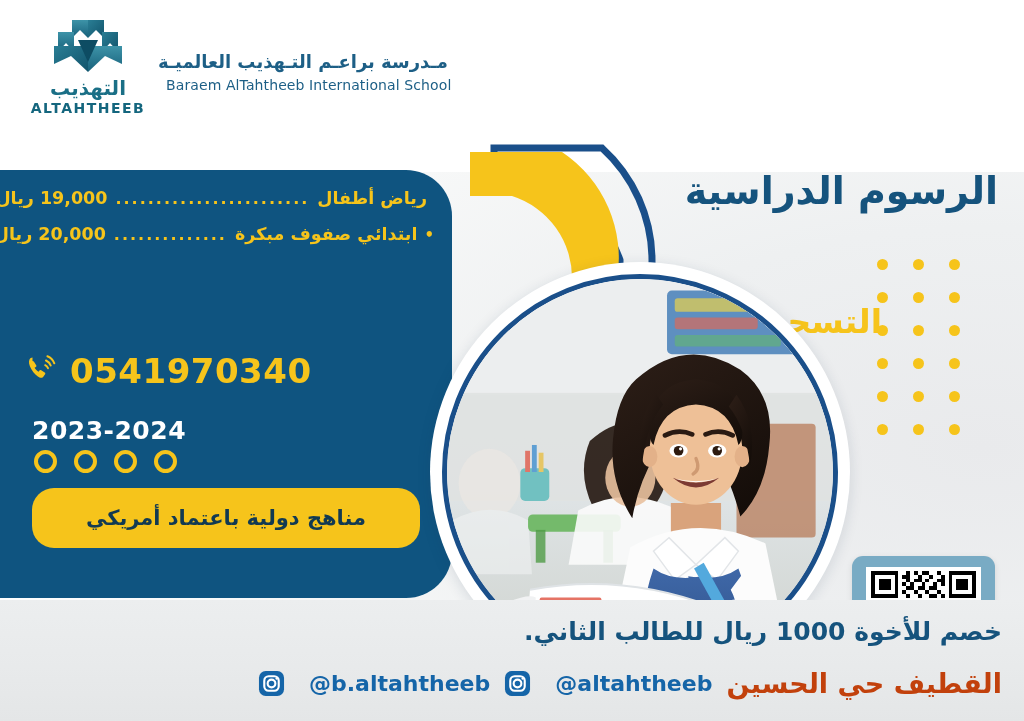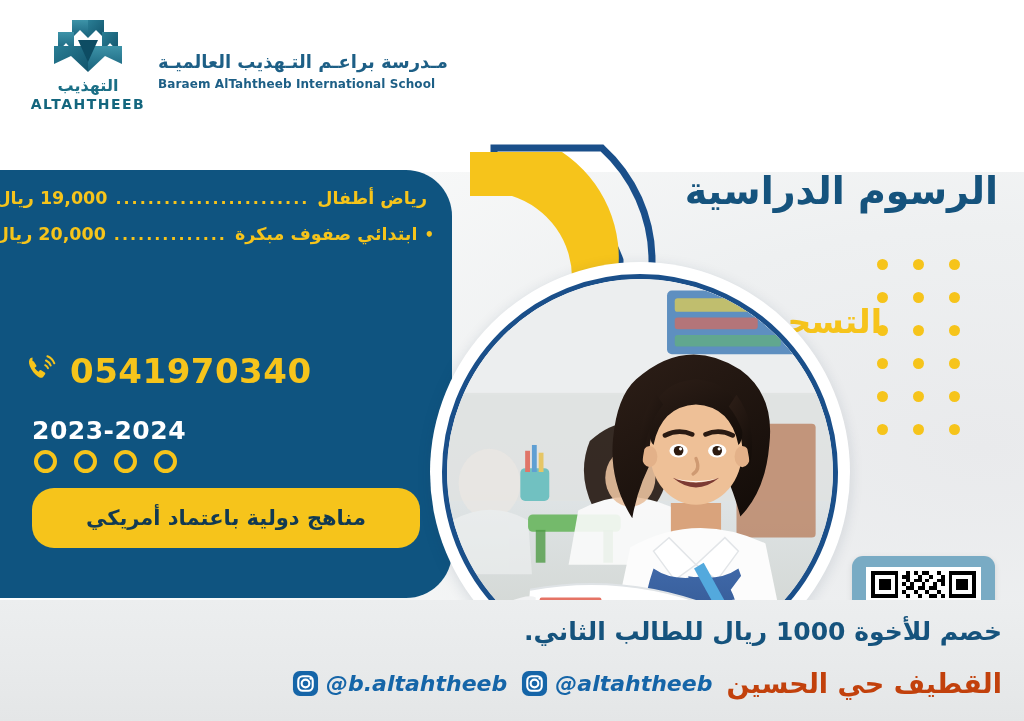--- a/index.html
+++ b/index.html
@@ -34,37 +34,37 @@
     justify-content:flex-end; gap:0;
     direction:rtl;
   }
   .logo-block{
     position:absolute; left:22px; top:18px;
     width:132px; height:110px;
     display:flex; flex-direction:column; align-items:center; justify-content:flex-start;
   }
   .logo-mark{width:92px;height:58px;display:block;}
   .logo-ar{
-    font-size:16px; font-weight:700; color:#1a6f86; letter-spacing:1px;
+    font-size:20px; font-weight:700; color:#1a6f86; letter-spacing:1px;
     line-height:1; margin-top:2px; direction:rtl;
   }
   .logo-lat{
     font-size:14px; font-weight:700; color:#14667e; letter-spacing:1.5px;
     line-height:1; margin-top:3px; direction:ltr;
   }
   .school-names{
     position:absolute; left:158px; top:52px; text-align:left; direction:rtl;
   }
   .school-ar{
     font-size:18px; font-weight:700; color:#1d5f86; line-height:1.15;
     letter-spacing:0px; white-space:nowrap;
   }
   .school-en{
-    font-size:12px; font-weight:700; color:#1d5f86; line-height:1.2;
-    direction:ltr; margin-top:4px; white-space:nowrap; letter-spacing:0.1px;
+    font-size:14px; font-weight:400; color:#1d5f86; line-height:1.2;
+    direction:ltr; margin-top:4px; white-space:nowrap; letter-spacing:0.1px;margin-left:8px;
   }
 
   
   .navy-panel{
     position:absolute; left:0; top:170px; width:452px; height:428px;
     background:#0f5480;
     border-top-right-radius:46px;
     border-bottom-right-radius:46px;
   }
   .navy-panel-ext{
@@ -186,21 +186,21 @@
     position:absolute; right:22px; top:619px; direction:rtl;
     color:#15537d; font-size:25px; font-weight:700; white-space:nowrap; line-height:1;
   }
   .social-row{
     position:absolute; right:22px; top:670px;
     display:flex; flex-direction:row; align-items:center; gap:14px; direction:rtl;
   }
   .place{
     color:#c2410c; font-size:27px; font-weight:700; white-space:nowrap; line-height:1;
   }
-  .handle-grp{display:flex; align-items:center; gap:7px; direction:ltr;font-style:italic;}
+  .handle-grp{display:flex; align-items:center; gap:24px; direction:ltr;}
   .ig-icon{width:27px;height:27px;display:block;}
   .handle{
     color:#1565a8; font-size:22px; font-weight:700; direction:ltr;
     line-height:1; white-space:nowrap;
   }
 </style>
 </head>
 <body>
 
 <div id="poster">

